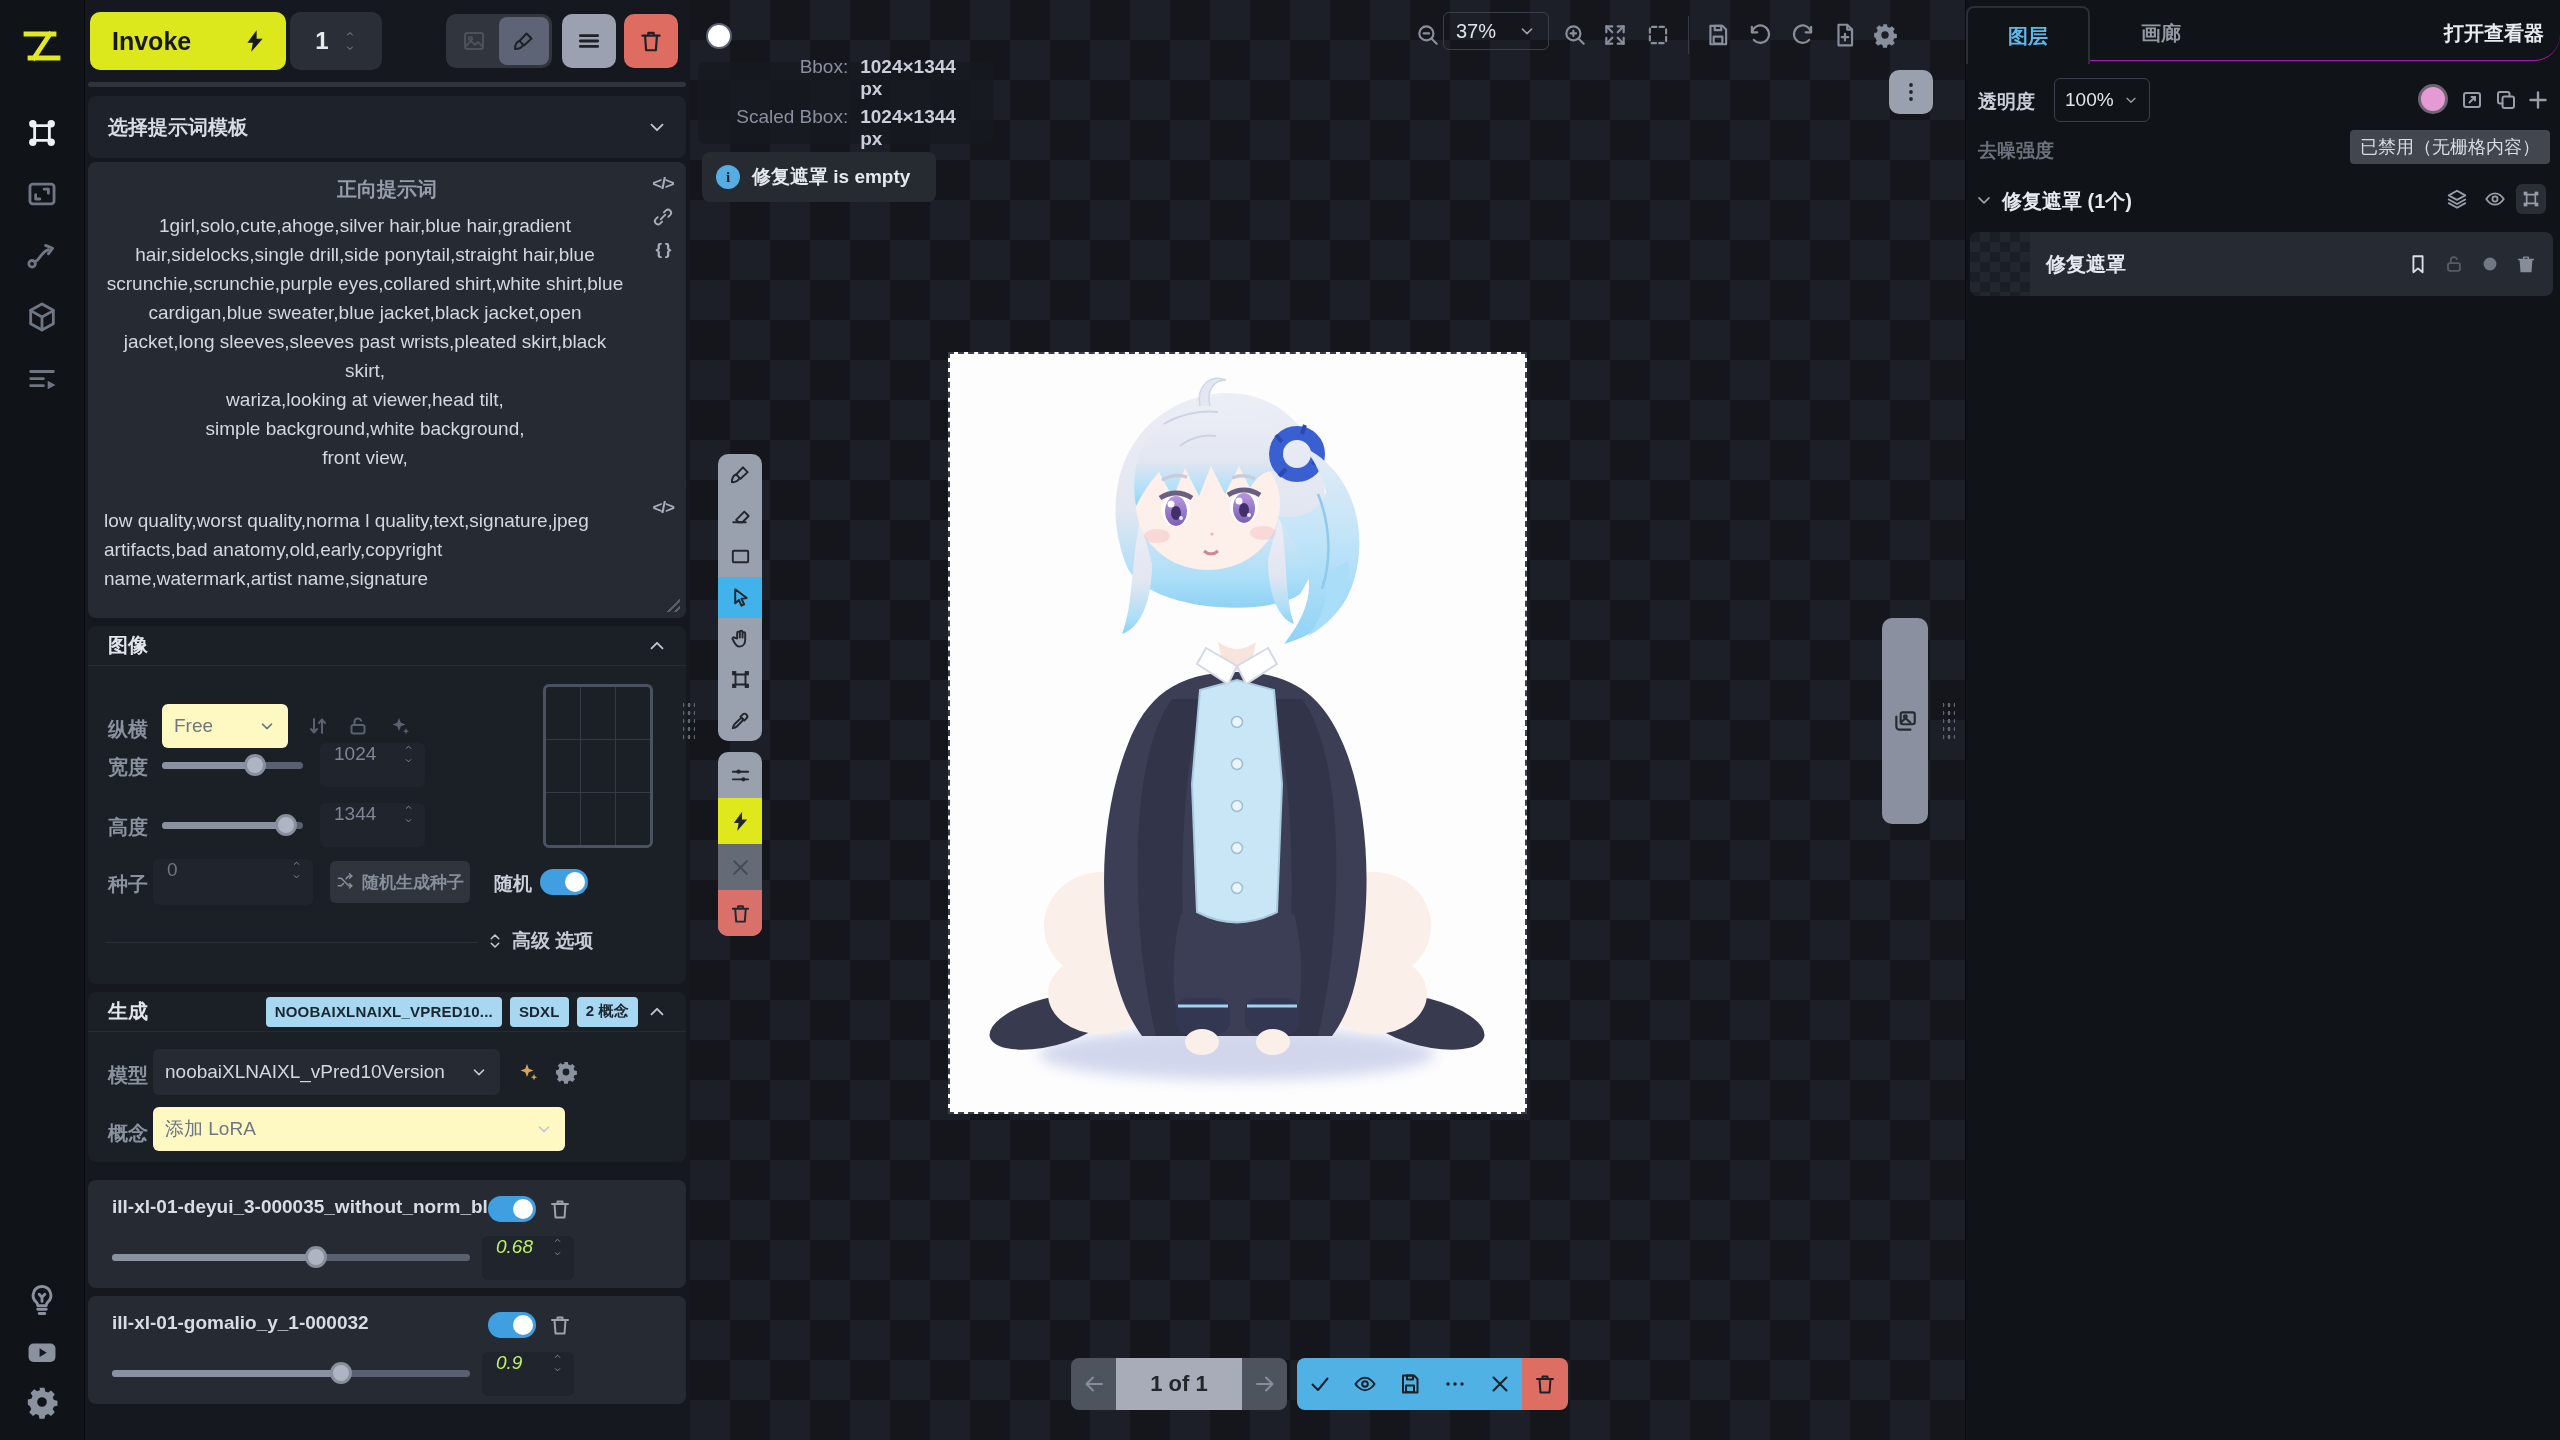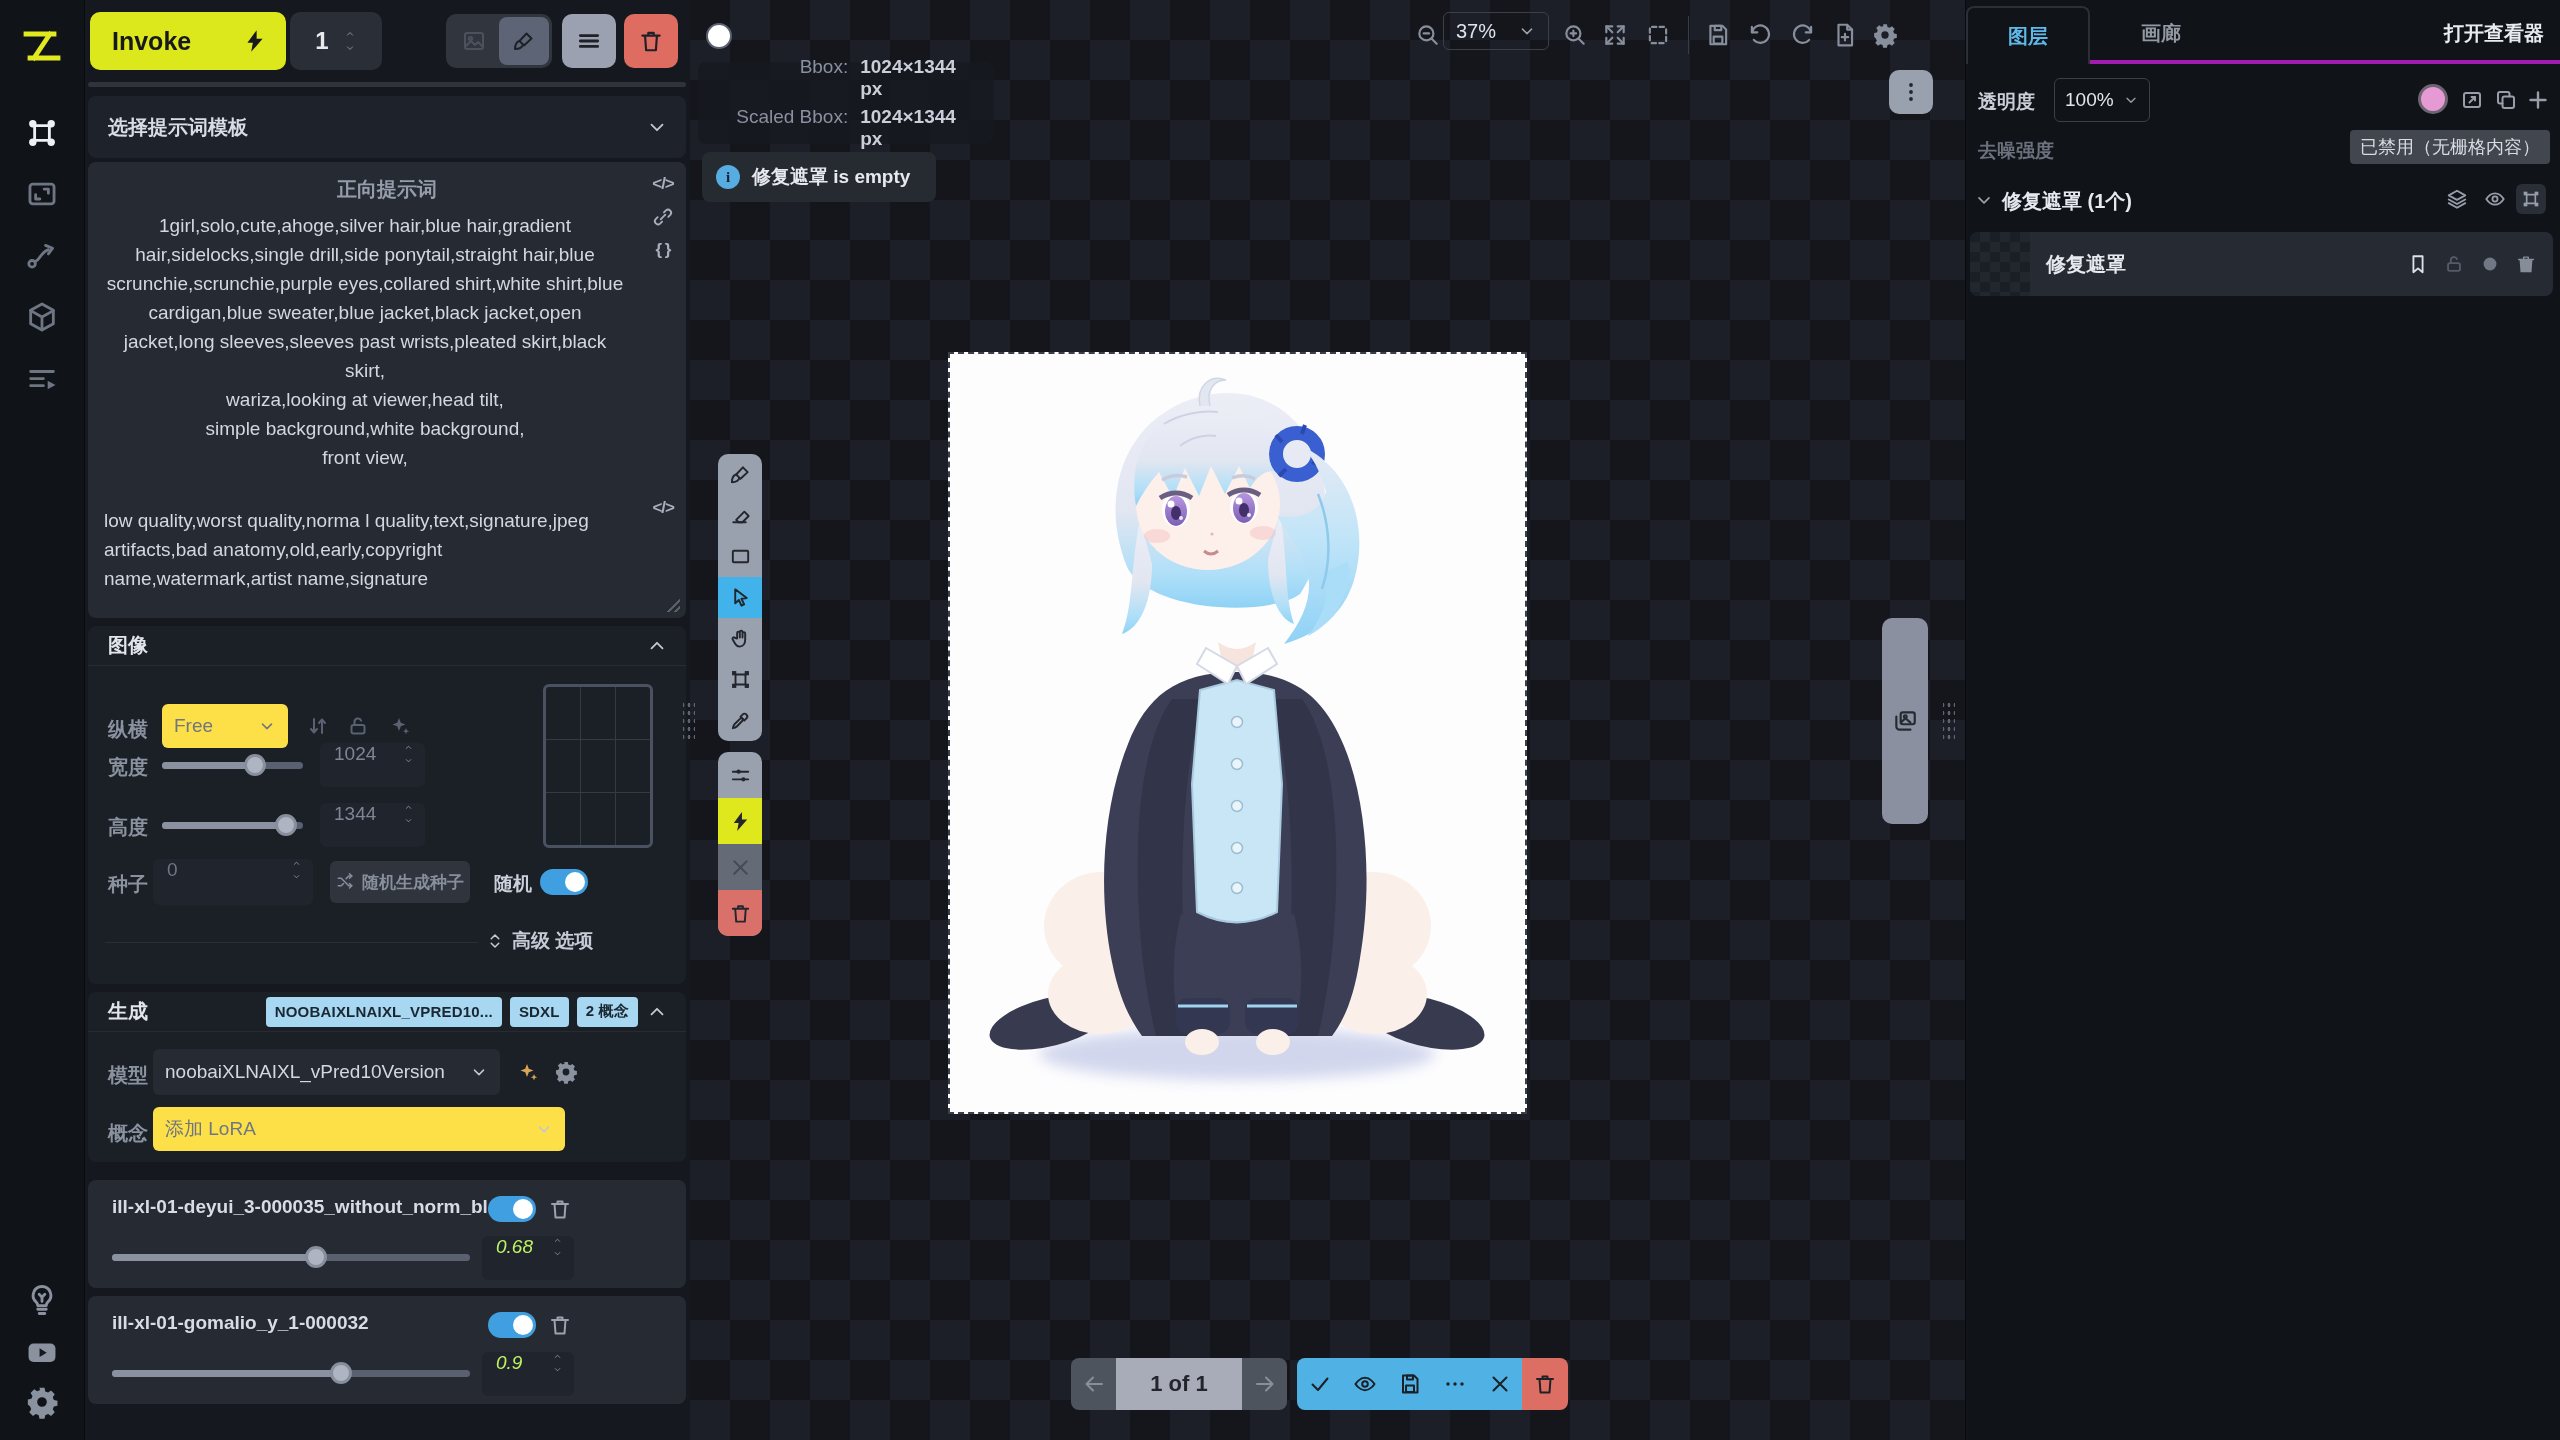--- a/index.html
+++ b/index.html
@@ -40,21 +40,21 @@
   .pbox .ptext{margin-top:8px;width:522px;font-size:19px;line-height:29px;color:#D3D7DF;white-space:pre-wrap;word-break:break-word;}
   .pbox .sideicons{position:absolute;right:12px;top:12px;display:flex;flex-direction:column;gap:12px;align-items:center;color:#A9AFBC;}
   .codechip{font-size:17px;font-weight:bold;letter-spacing:-1px;}
   .resize{position:absolute;right:6px;bottom:6px;width:16px;height:16px;
       background:repeating-linear-gradient(135deg,transparent 0 3px,#5A6068 3px 5px);clip-path:polygon(100% 0,100% 100%,0 100%);}
 
   .sect{position:absolute;left:3px;width:598px;background:#1B1F26;border-radius:8px;}
   .sect-h{position:absolute;left:0;top:0;right:0;height:40px;display:flex;align-items:center;padding:0 18px 0 20px;box-sizing:border-box;border-bottom:1px solid #272C34;}
   .sect-h .t{font-size:20px;font-weight:bold;color:#E2E5EC;}
   .rowlab{position:absolute;left:20px;font-size:20px;font-weight:bold;color:#8A919F;}
-  .selbox{position:absolute;background:#fde047;border-radius:6px;display:flex;align-items:center;justify-content:space-between;
+  .selbox{position:absolute;background:#fef9c3;border-radius:6px;display:flex;align-items:center;justify-content:space-between;
       padding:0 12px;box-sizing:border-box;cursor:pointer;}
   .selbox .v{font-size:19px;color:#D3D7DF;}
   .selbox.dim .v{color:#6F7683;}
   .numbox{position:absolute;background:#20242C;border-radius:6px;display:flex;justify-content:space-between;
       padding:0 10px 0 14px;box-sizing:border-box;}
   .numbox .v{font-size:19px;color:#7E8594;}
   .numbox.bright .v{color:#bef264;font-style:italic;}
 
   .slider{position:absolute;height:22px;}
   .slider .track{position:absolute;left:0;right:0;top:8px;height:7px;border-radius:4px;background:#596070;}
@@ -111,21 +111,21 @@
   .pager .nav{width:45px;background:#4E545E;display:flex;align-items:center;justify-content:center;color:#878E9C;cursor:pointer;}
   .pager .mid{width:126px;background:#A7ACB8;display:flex;align-items:center;justify-content:center;
       font-size:22px;font-weight:bold;color:#22252B;}
   .actionbar{position:absolute;left:607px;top:1358px;height:52px;border-radius:8px;overflow:hidden;display:flex;}
   .actionbar .blue{display:flex;background:#4FB1E4;color:#1D2127;}
   .actionbar .abtn{width:45px;height:52px;display:flex;align-items:center;justify-content:center;cursor:pointer;}
   .actionbar .reddel{width:46px;height:52px;background:#DD6E64;color:#1E2127;display:flex;align-items:center;justify-content:center;cursor:pointer;}
 
   
   .right{position:absolute;left:1965px;top:0;width:595px;height:1440px;background:#101318;border-left:1px solid #070A0E;box-sizing:border-box;}
-  .tabbar{position:absolute;left:0;top:0;right:0;height:60px;border-bottom:4px solid #a21caf;}
+  .tabbar{position:absolute;left:0;top:0;right:0;height:60px;border-bottom:1px solid #a21caf;border-radius:26px;}
   .tab-active{position:absolute;left:0;top:6px;width:120px;height:56px;background:#101318;border:2px solid #2A2F38;border-bottom:none;
       border-radius:8px 8px 0 0;display:flex;align-items:center;justify-content:center;font-size:20px;font-weight:bold;color:#5FB8EA;cursor:pointer;}
   .tab-idle{position:absolute;left:140px;top:6px;width:110px;height:54px;display:flex;align-items:center;justify-content:center;
       font-size:20px;font-weight:bold;color:#9298A4;cursor:pointer;}
   .openviewer{position:absolute;right:16px;top:6px;height:54px;display:flex;align-items:center;font-size:20px;font-weight:bold;color:#E9ECF1;cursor:pointer;}
   .r-icon{color:#989EA9;cursor:pointer;}
   .disbadge{position:absolute;right:10px;top:130px;height:34px;background:#41464F;border-radius:4px;display:flex;align-items:center;
       padding:0 10px;font-size:18px;color:#D8DBE2;}
   .layercard{position:absolute;left:4px;top:232px;width:583px;height:64px;background:#262B33;border-radius:8px;display:flex;align-items:center;}
   .thumb{width:60px;height:64px;border-radius:8px 0 0 8px;

